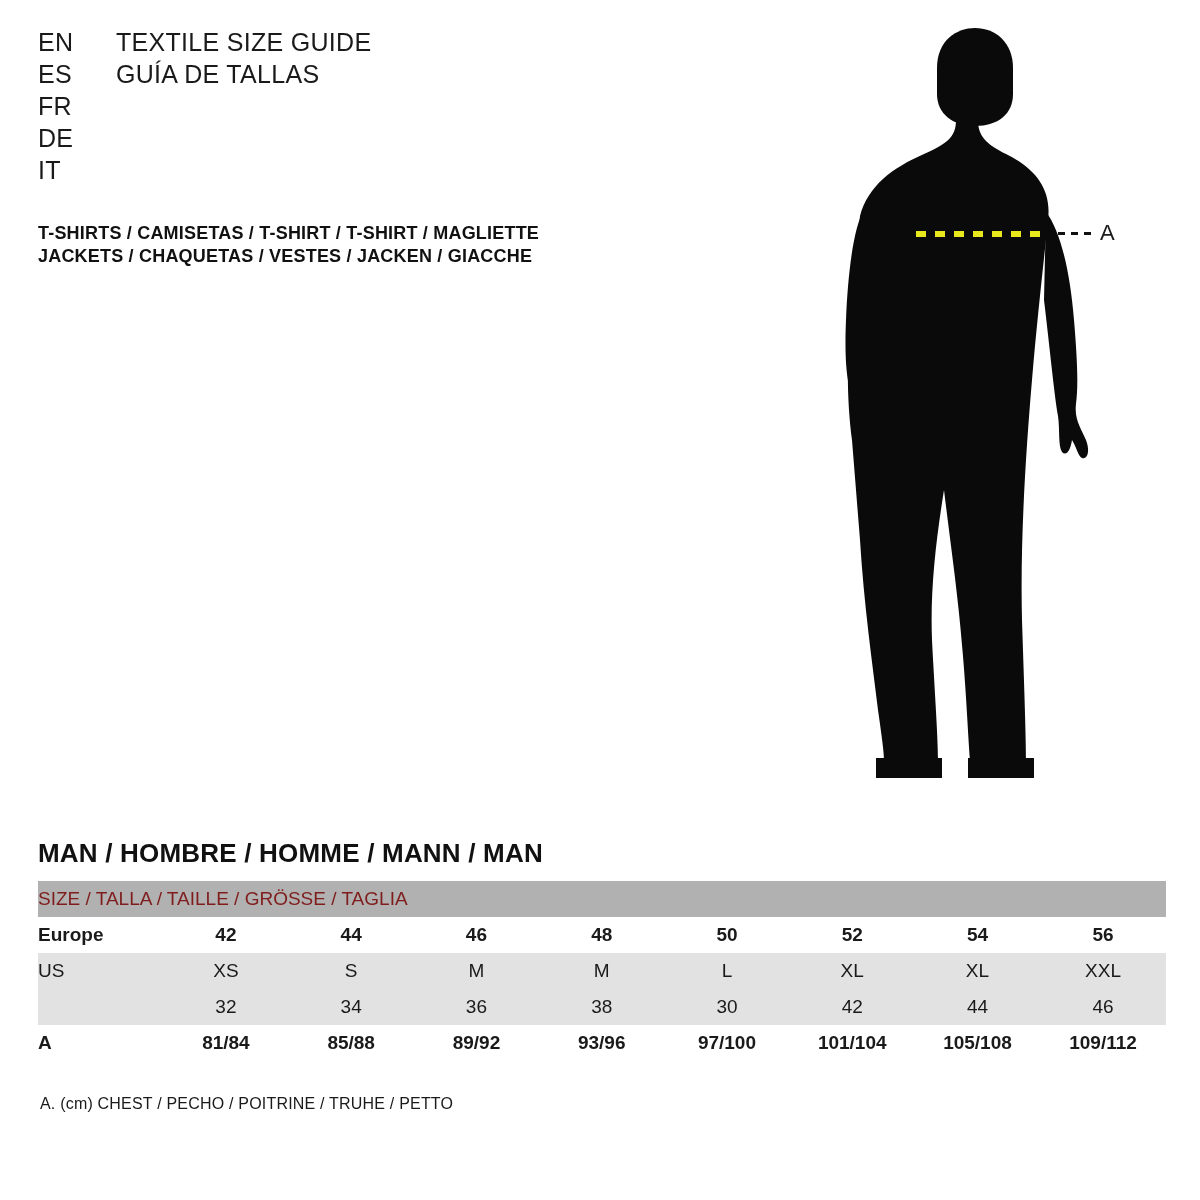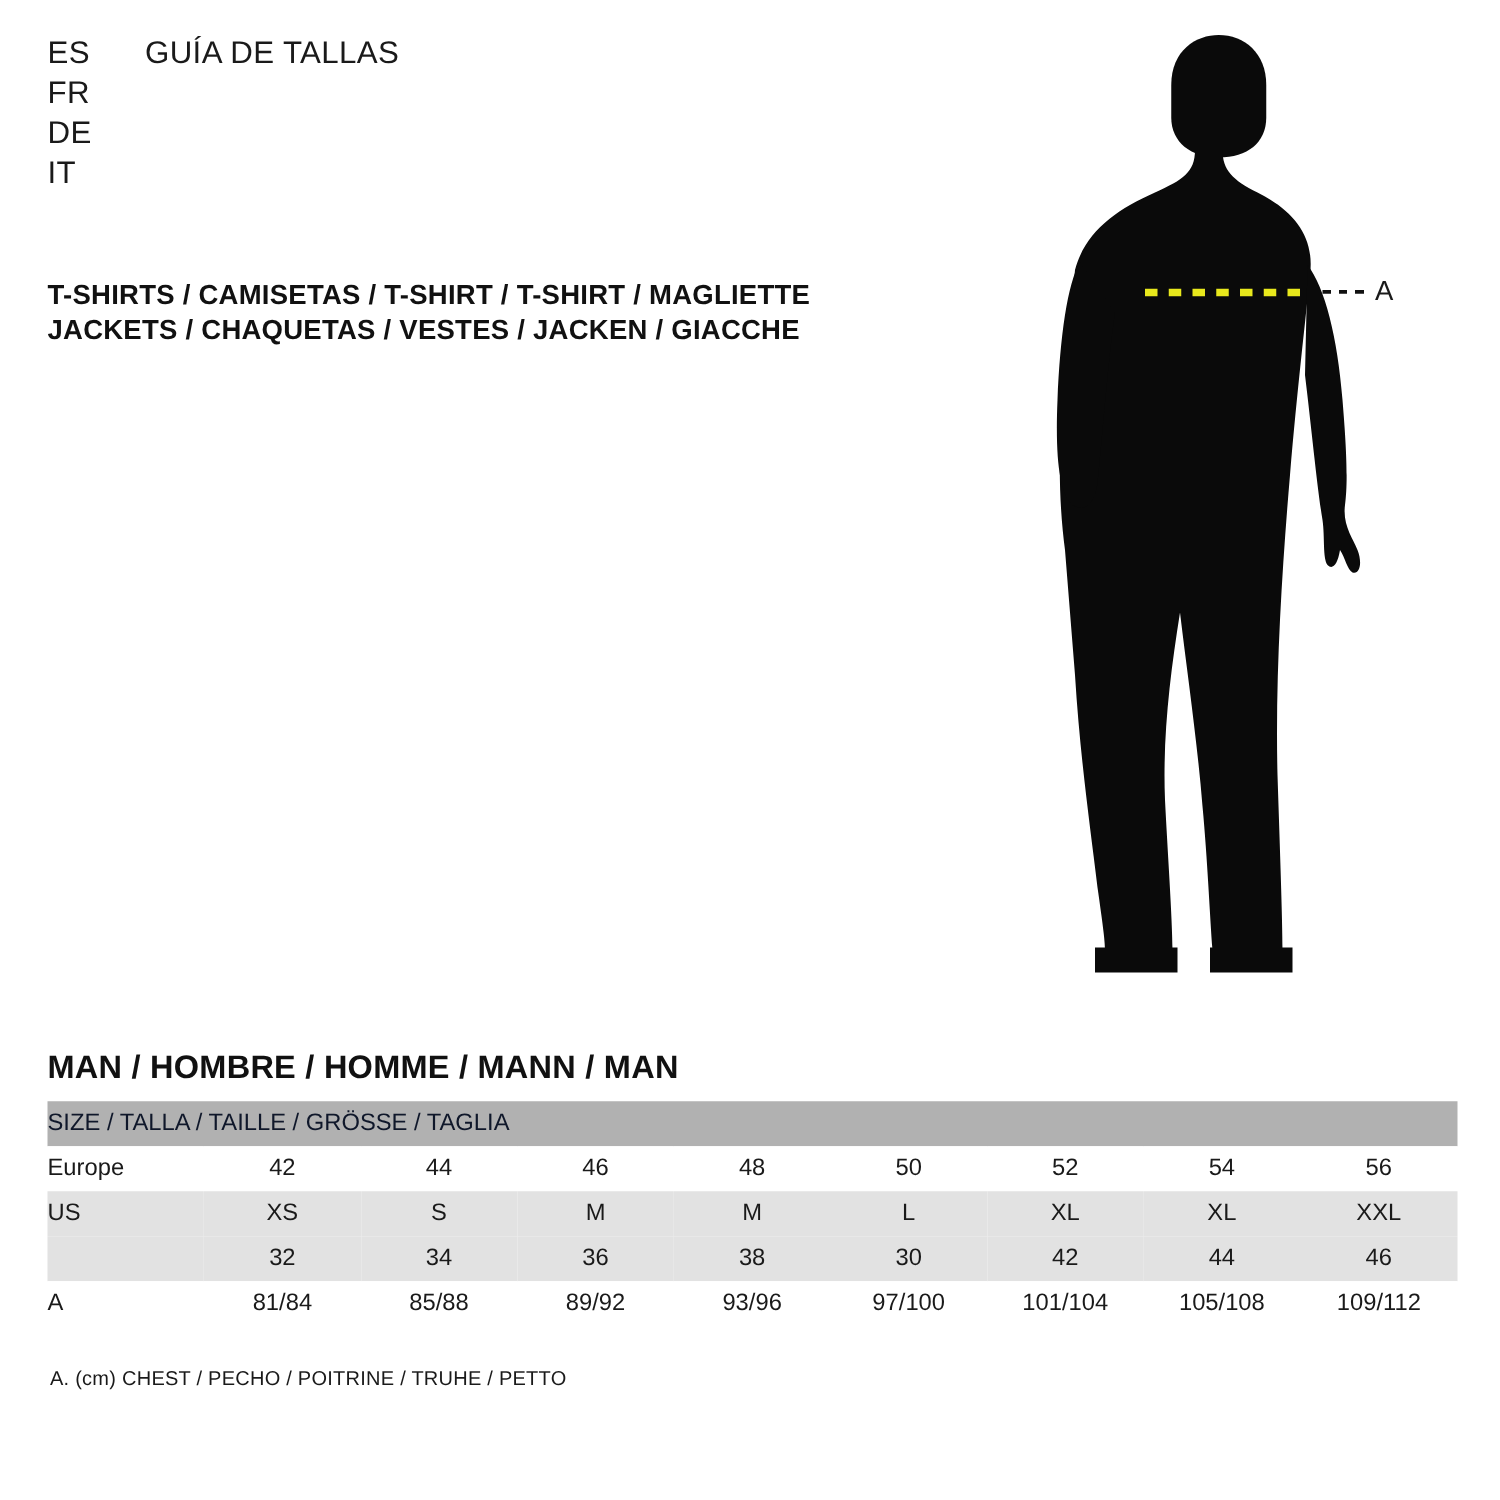--- a/index.html
+++ b/index.html
@@ -43,21 +43,21 @@
     white-space: nowrap;
   }
 
   
   .categories {
     position: absolute;
     top: 222px;
     left: 38px;
   }
   .category-line {
-    font-size: 22px;
+    font-size: 18px;
     font-weight: bold;
     letter-spacing: 0.2px;
     line-height: 1.28;
     color: #111111;
     white-space: nowrap;
   }
 
   
   .figure-wrap {
     position: absolute;
@@ -114,42 +114,47 @@
     padding-left: 6px;
     text-align: left;
     width: 176px;
   }
   td.val {
     text-align: center;
   }
   tr.band-dark td {
     background: #b1b1b1;
     font-size: 19px;
-    color: #0f172a;
+    color: #7f1d1d;
     height: 34px;
   }
   tr.band-light td {
     background: #e2e2e2;
   }
   tr.band-white td {
     background: #ffffff;
+    font-weight: bold;
   }
   .footnote {
     position: absolute;
     top: 1095px;
     left: 40px;
     font-size: 16px;
     color: #1a1a1a;
     letter-spacing: 0.2px;
   }
 </style>
 </head>
 <body>
 
 <div class="lang-block">
+  <div class="lang-row">
+    <span class="lang-code">EN</span>
+    <span class="lang-text">TEXTILE SIZE GUIDE</span>
+  </div>
   <div class="lang-row">
     <span class="lang-code">ES</span>
     <span class="lang-text">GUÍA DE TALLAS</span>
   </div>
   <div class="lang-row">
     <span class="lang-code">FR</span>
   </div>
   <div class="lang-row">
     <span class="lang-code">DE</span>
   </div>

